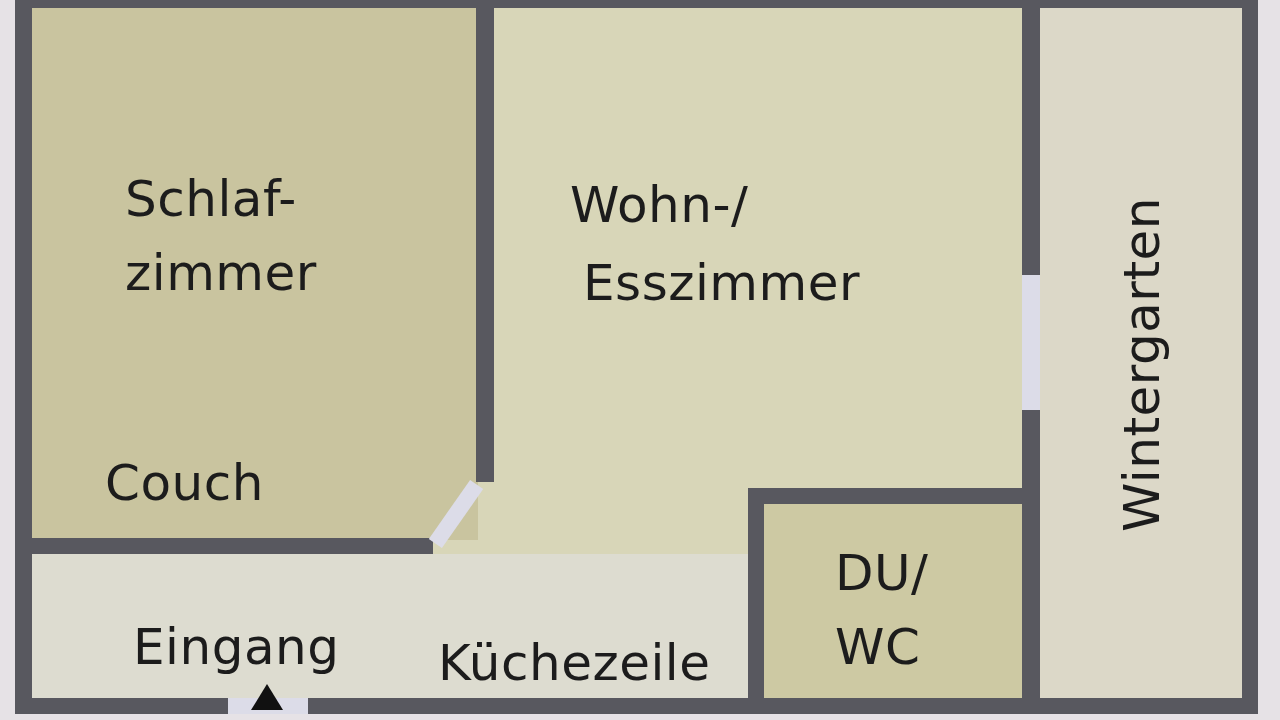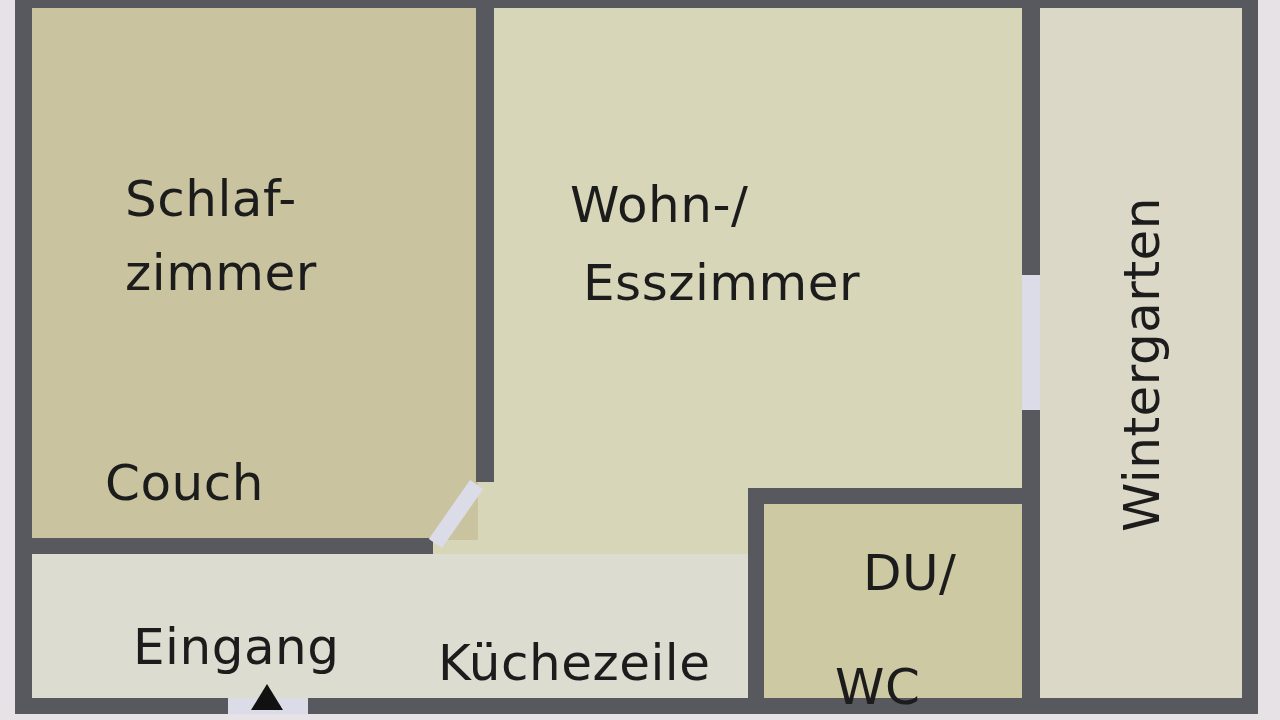--- a/index.html
+++ b/index.html
@@ -46,19 +46,19 @@
   <div class="label" style="left:125px;top:242px;">zimmer</div>
 
   <div class="label" style="left:570px;top:174px;">Wohn-/</div>
   <div class="label" style="left:105px;top:452px;">Couch</div>
 
   <div class="label" style="left:583px;top:252px;">Esszimmer</div>
 
   <div class="label" style="left:133px;top:616px;">Eingang</div>
   <div class="label" style="left:438px;top:632px;">Küchezeile</div>
 
-  <div class="label" style="left:835px;top:542px;margin-left:28px;">DU/</div>
-  <div class="label" style="left:835px;top:616px;margin-top:40px;">WC</div>
+  <div class="label" style="left:835px;top:542px;">DU/</div>
+  <div class="label" style="left:835px;top:616px;">WC</div>
 
   <div class="label vert" style="left:992px;top:351px;width:300px;text-align:center;">Wintergarten</div>
 
   <div class="entry-arrow" style="left:251px;top:684px;"></div>
 </div>
 
 </body></html>

